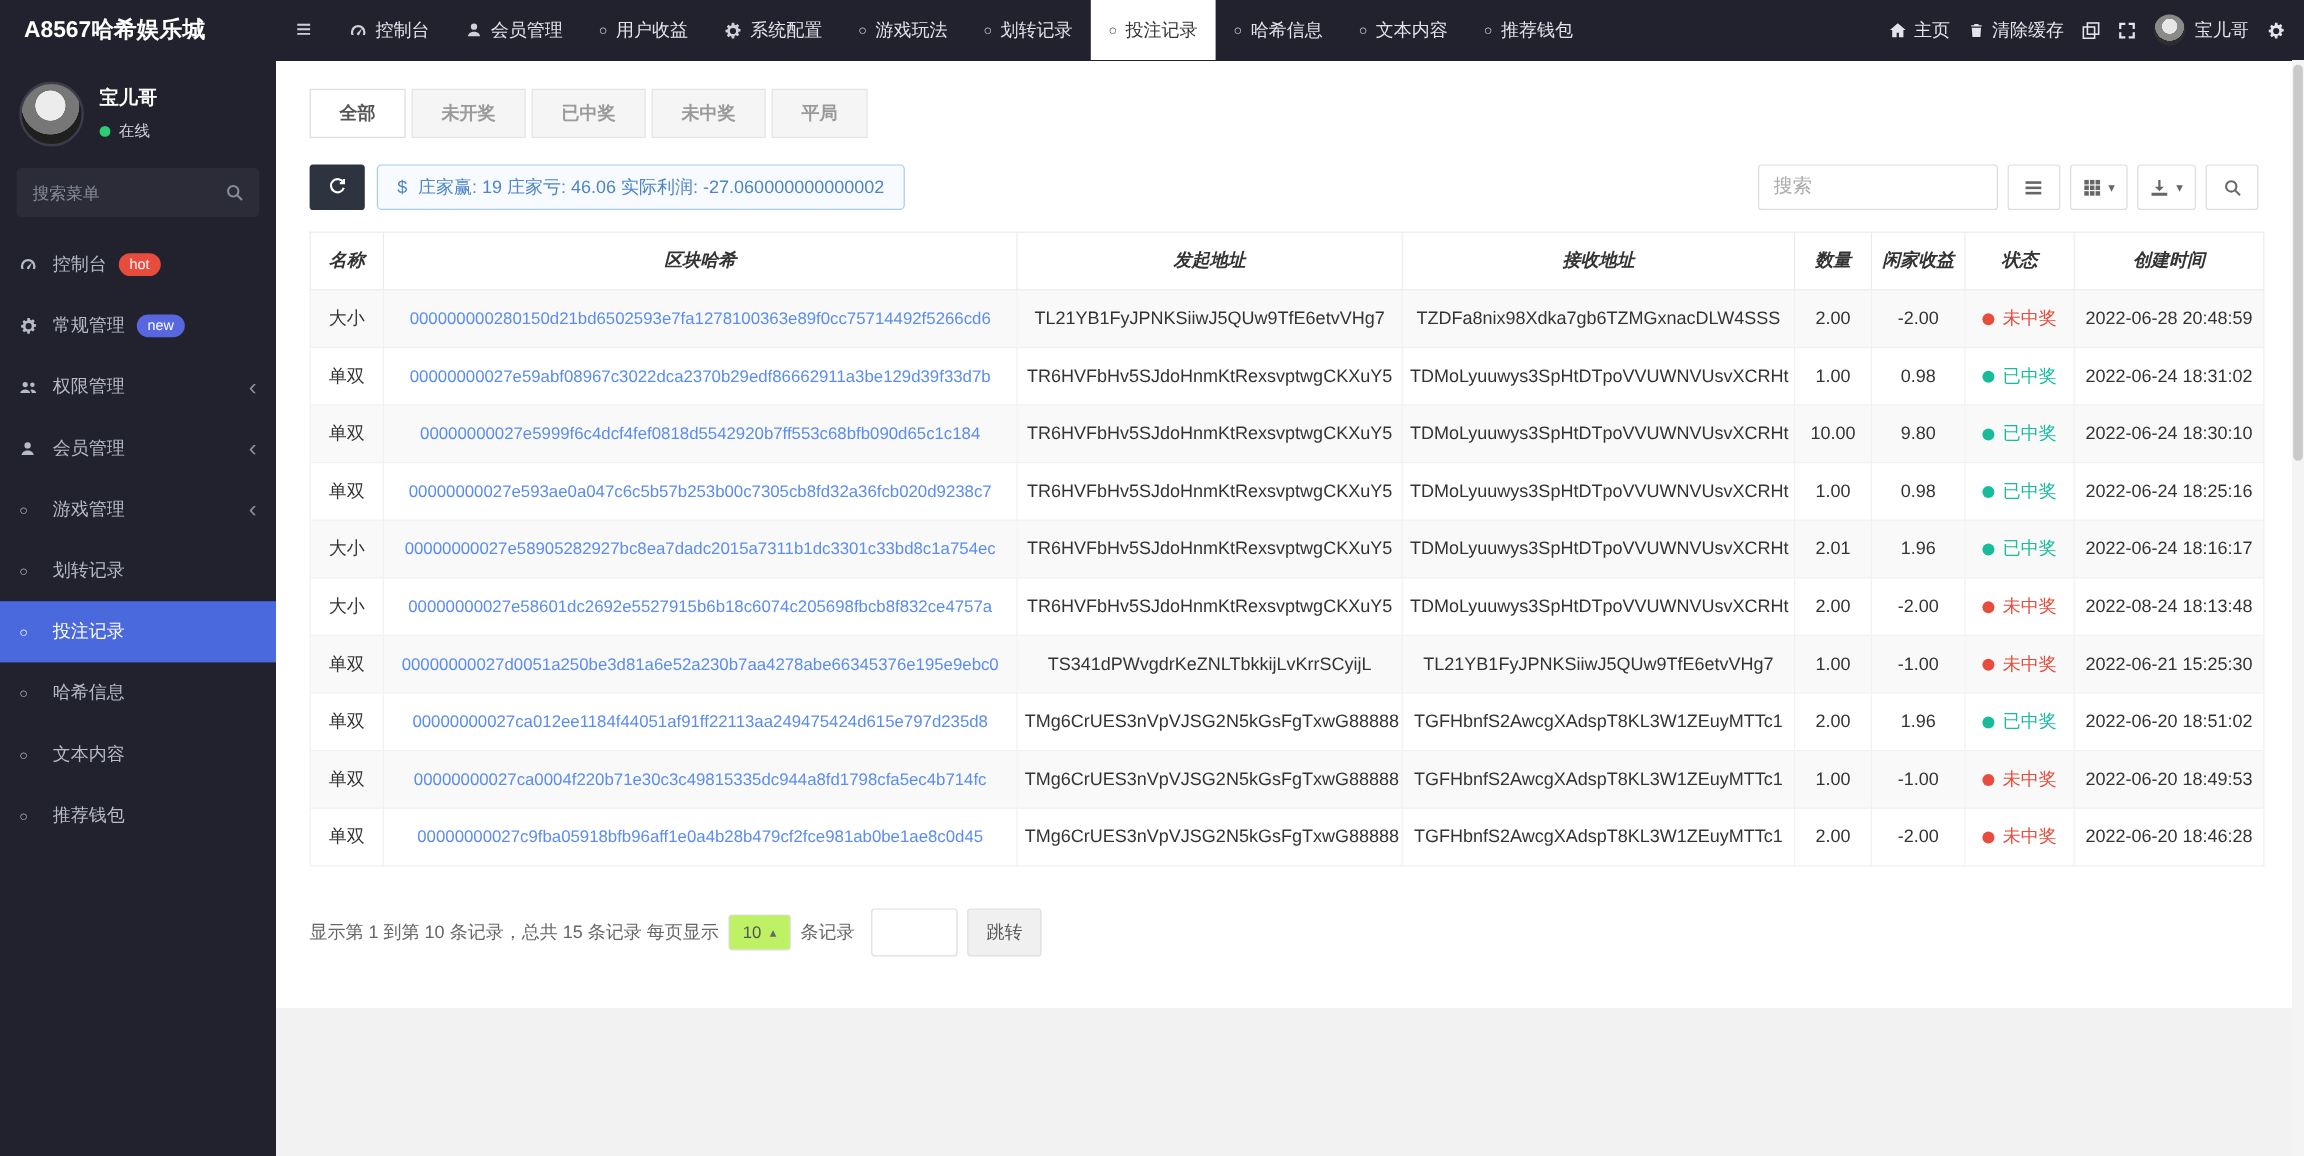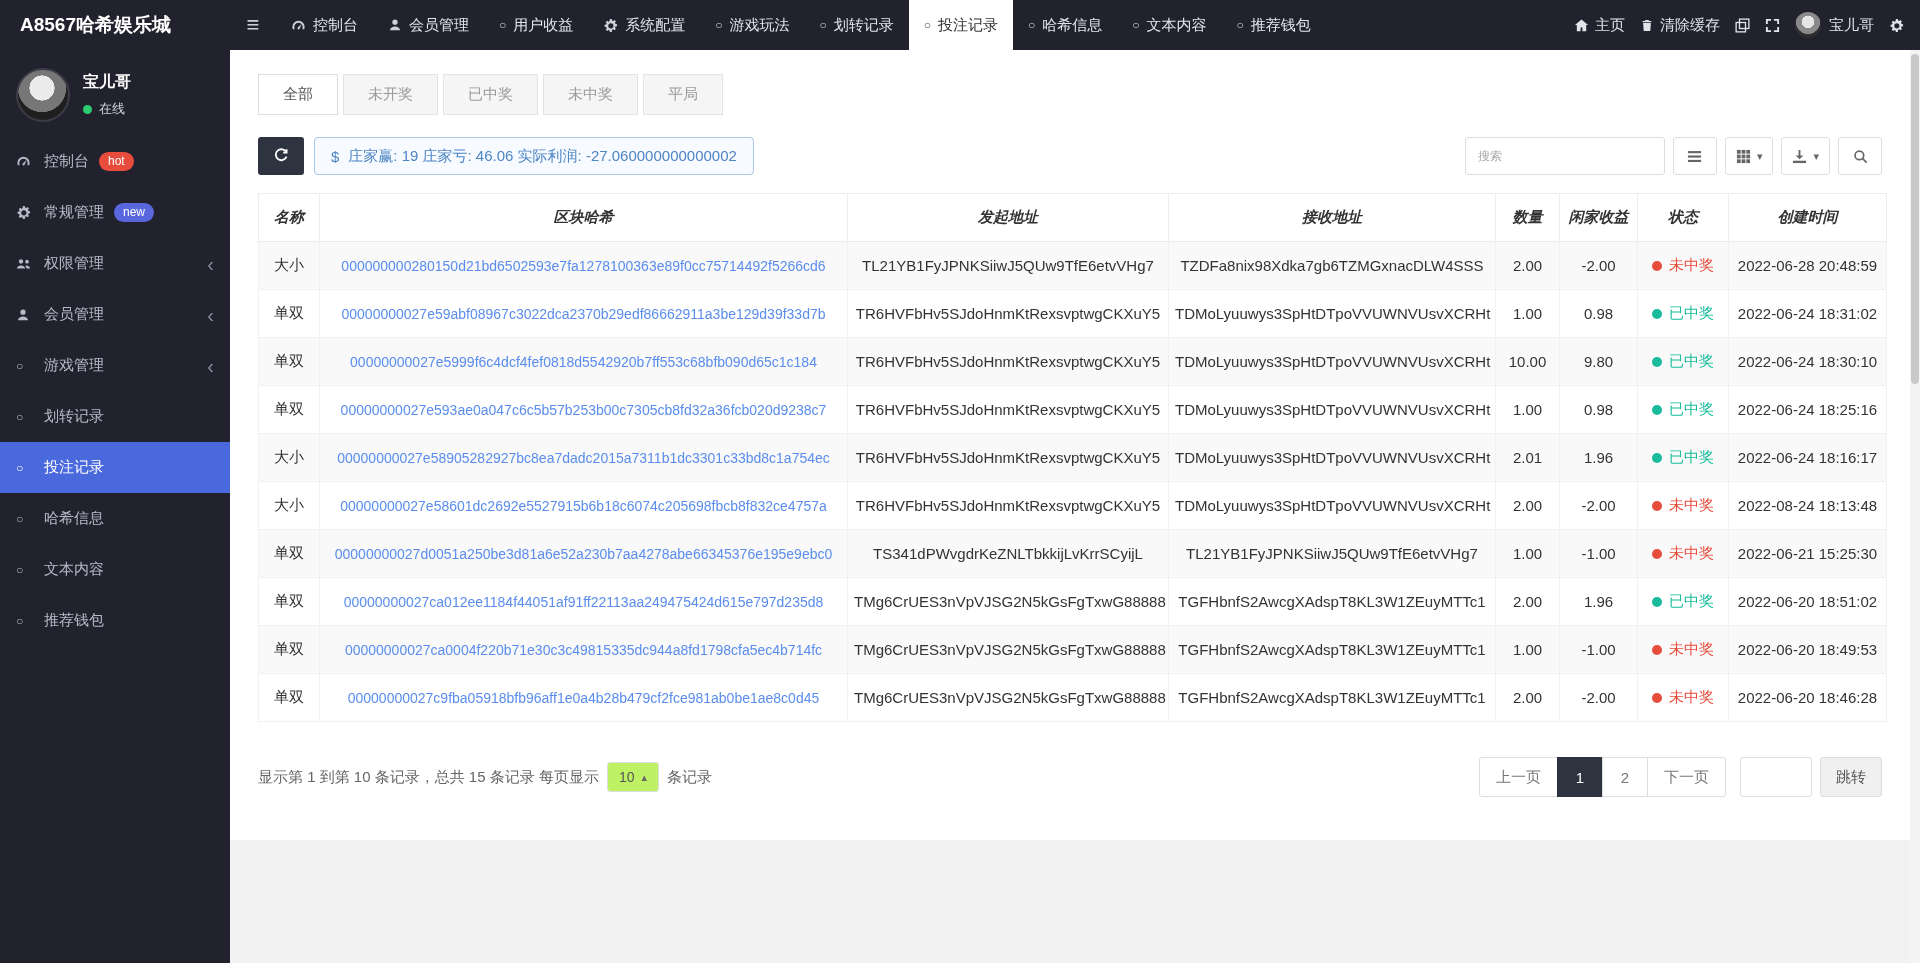--- a/index.html
+++ b/index.html
@@ -43,29 +43,29 @@
   .sidebar-item{display:flex;align-items:center;height:51px;padding:0 16px;font-size:15px;color:#b7bbc7;cursor:pointer;}
   .sidebar-item .icon{width:28px;justify-content:flex-start;flex:none;}
   .sidebar-item.active{background:var(--accent);color:#fff;}
   .badge{margin-left:10px;font-size:12px;color:#fff;padding:2px 9px;border-radius:10px;line-height:1.3;}
   .badge-hot{background:var(--badge-hot);}
   .badge-new{background:var(--badge-new);}
   .chevron{margin-left:auto;color:#8a8e9c;font-size:20px;line-height:1;}
 
   
   .main{position:absolute;left:230px;top:50px;width:1680px;background:#fff;padding:24px 28px 30px;}
-  .tabs{display:flex;gap:5px;}
+  .tabs{display:flex;gap:5px;font-weight:bold;}
   .tab{padding:10px 24px;font-size:15px;background:#f5f5f5;border:1px solid #e4e4e4;color:#9a9a9a;cursor:pointer;white-space:nowrap;}
   .tab.active{background:#fff;border-color:#ddd;color:#555;}
 
   .toolbar{display:flex;align-items:center;margin-top:22px;}
   .btn-refresh{width:46px;height:38px;background:#2e3340;border:none;border-radius:3px;color:#fff;display:flex;align-items:center;justify-content:center;cursor:pointer;flex:none;}
   .summary-box{margin-left:10px;height:38px;display:flex;align-items:center;gap:9px;padding:0 16px;border:1px solid #a9c9ea;background:#f7fbff;border-radius:4px;color:#4e85c5;font-size:15px;white-space:nowrap;}
   .toolbar-right{margin-left:auto;display:flex;align-items:center;gap:8px;}
-  .search-input{width:200px;height:38px;border:1px solid #ddd;border-radius:3px;padding:0 12px;font-size:12px;color:#555;outline:none;background:#fff;}
+  .search-input{width:200px;height:38px;border:1px solid #ddd;border-radius:3px;padding:0 12px;font-size:16px;color:#555;outline:none;background:#fff;}
   .search-input::placeholder{color:#aaa;}
   .tool-btn{height:38px;min-width:44px;padding:0 10px;background:#fff;border:1px solid #ddd;border-radius:3px;color:#666;display:inline-flex;align-items:center;justify-content:center;gap:6px;cursor:pointer;font-size:12px;}
   .caret{font-size:11px;color:#666;}
 
   table.data-table{width:100%;border-collapse:collapse;margin-top:18px;font-size:15px;color:#333;table-layout:fixed;}
   .data-table th{padding:14px 6px;font-weight:bold;border:1px solid #ececec;text-align:center;background:#fff;white-space:nowrap;font-style:italic;}
   .data-table td{padding:14px 6px;border:1px solid #f1f1f1;text-align:center;white-space:nowrap;overflow:hidden;}
   .data-table tbody tr:nth-child(odd){background:#f9f9f9;}
   a.hash-link{color:var(--link);text-decoration:none;cursor:pointer;font-size:14px;}
   .status{display:inline-flex;align-items:center;gap:7px;}
@@ -211,20 +211,29 @@
 <aside class="sidebar">
   <div class="user-panel">
     <span class="avatar-lg"></span>
     <div>
       <div class="user-name">宝儿哥</div>
       <div class="user-status">
         <span class="dot green"></span>
         <span>在线</span>
       </div>
     </div>
+  </div>
+  <div class="menu-search">
+    <input type="text" placeholder="搜索菜单" style="">
+    <span class="icon">
+        <svg viewBox="0 0 16 16" width="15" height="15" fill="none" stroke="currentColor" stroke-width="1.8">
+          <circle cx="6.8" cy="6.8" r="4.6"></circle>
+          <path d="M10.3 10.3 14.6 14.6"></path>
+        </svg>
+      </span>
   </div>
   <nav id="sidebar-menu">
       <div class="sidebar-item">
         <span class="icon">
           <svg viewBox="0 0 16 16" width="15" height="15" fill="currentColor">
             <path d="M8 3A6.5 6.5 0 0 0 1.5 9.5c0 .9.2 1.8.5 2.5h2a4.6 4.6 0 0 1-.5-2.5 4.5 4.5 0 0 1 9 0c0 .9-.2 1.8-.5 2.5h2c.3-.7.5-1.6.5-2.5A6.5 6.5 0 0 0 8 3z"></path>
             <path d="M7.3 10.1c-.5.4-.6 1.1-.2 1.6.4.5 1.2.6 1.7.2.3-.3 2.7-5.9 2.7-5.9S7.6 9.8 7.3 10.1z"></path>
           </svg>
         </span>
         <span>控制台</span>
@@ -528,26 +537,20 @@
       </tbody>
   </table>
 
   <div class="table-footer">
     <span>显示第 1 到第 10 条记录，总共 15 条记录 每页显示</span>
     <button class="page-size-btn">
       <span>10</span>
       <span class="caret">▴</span>
     </button>
     <span>条记录</span>
-    <div class="pager">
-        <button class="page-btn">上一页</button>
-        <button class="page-btn active">1</button>
-        <button class="page-btn">2</button>
-        <button class="page-btn">下一页</button>
-      </div>
     <input class="jump-input" type="text" style="">
     <button class="jump-btn">跳转</button>
   </div>
 
 </main>
 
 <div class="scrollbar">
   <div class="scroll-thumb"></div>
 </div>
 

